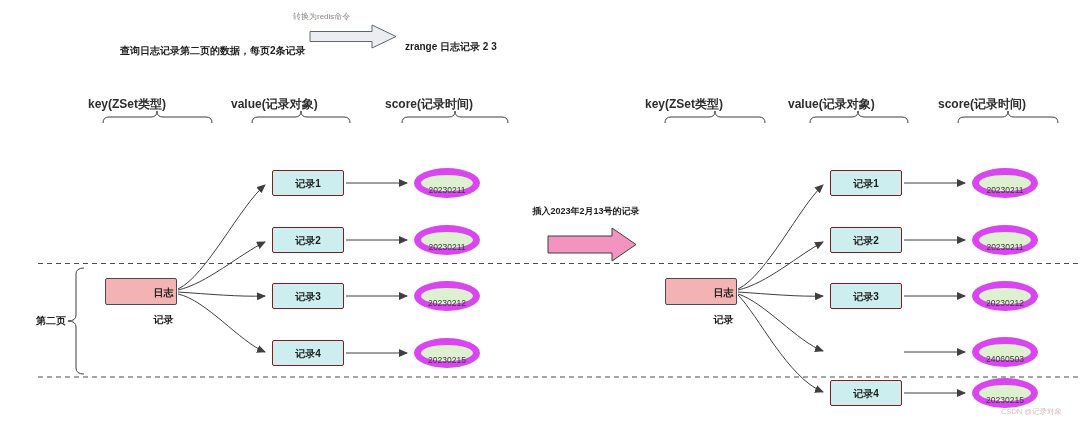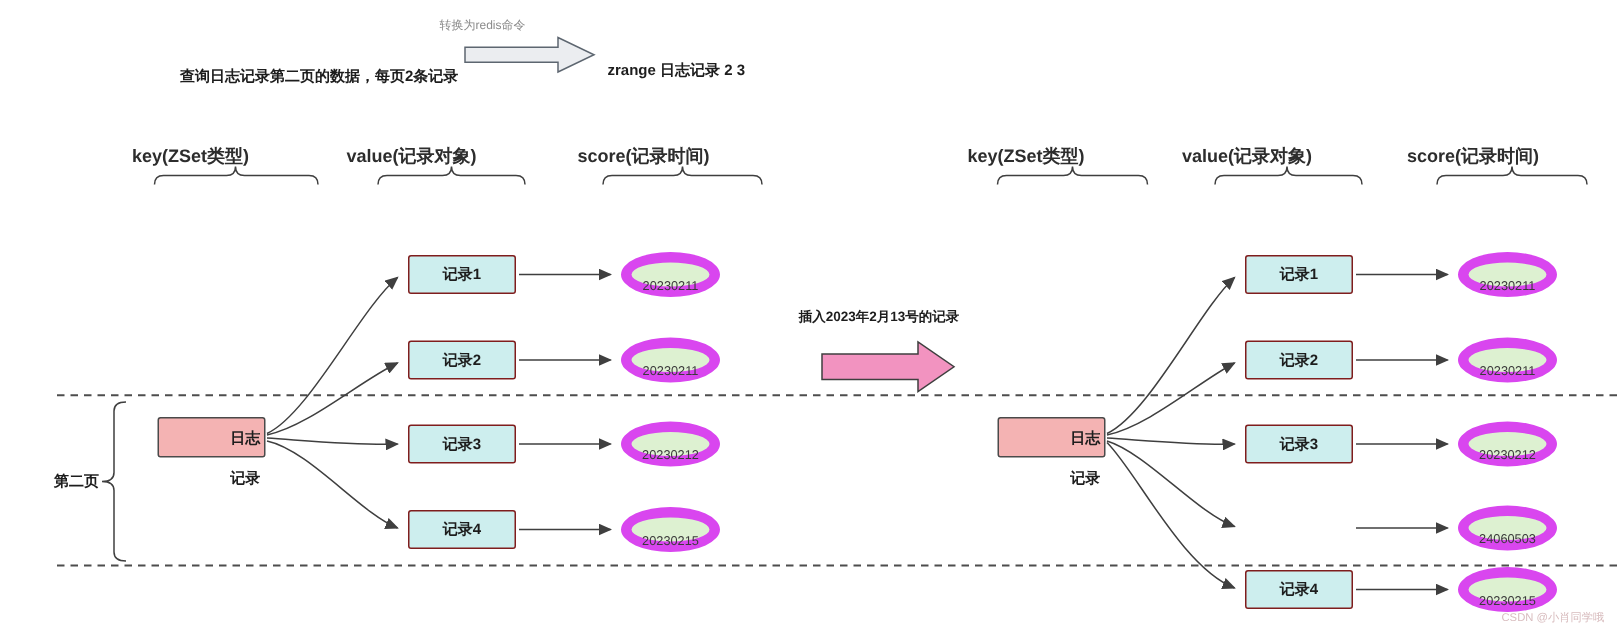--- a/index.html
+++ b/index.html
@@ -134,15 +134,15 @@
   <div class="val-node val-r" id="rv2">记录3</div>
   <div class="val-node val-r" id="rv4">记录4</div>
   <div class="score-node score-r" id="rs0">20230211</div>
   <div class="score-node score-r" id="rs1">20230211</div>
   <div class="score-node score-r" id="rs2">20230212</div>
   <div class="score-node score-r" id="rs3">24060503</div>
   <div class="score-node score-r" id="rs4">20230215</div>
 
   <div id="insert-label">插入2023年2月13号的记录</div>
   <div id="page-label">第二页</div>
-  <div id="watermark">CSDN @小肖同学哦</div>
+  <div id="watermark">CSDN @记录对象</div>
 
 </div>
 
 </body></html>

